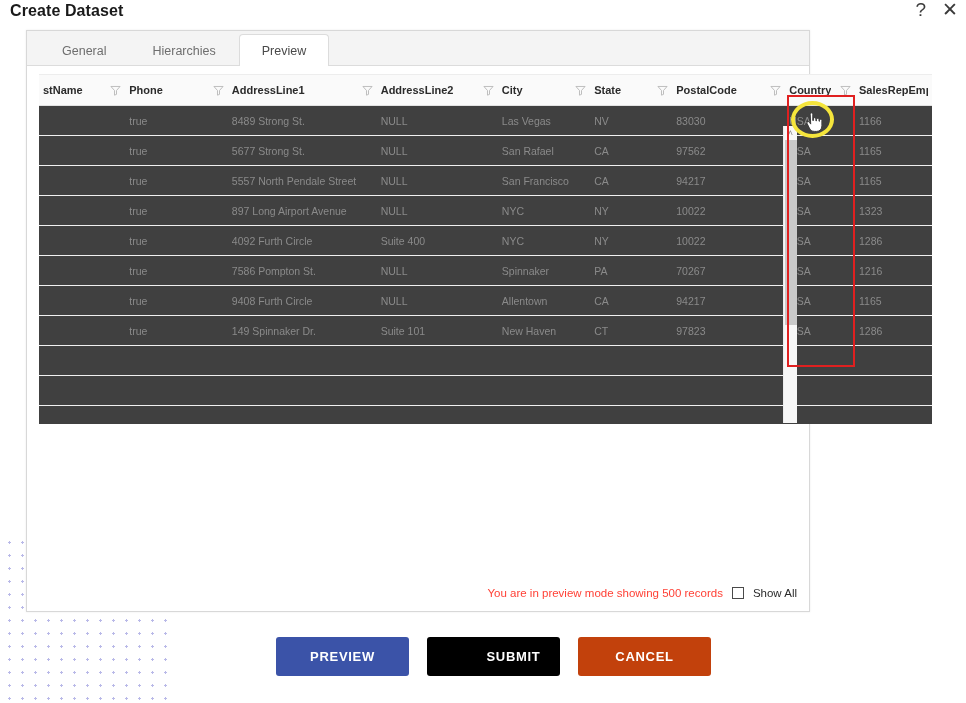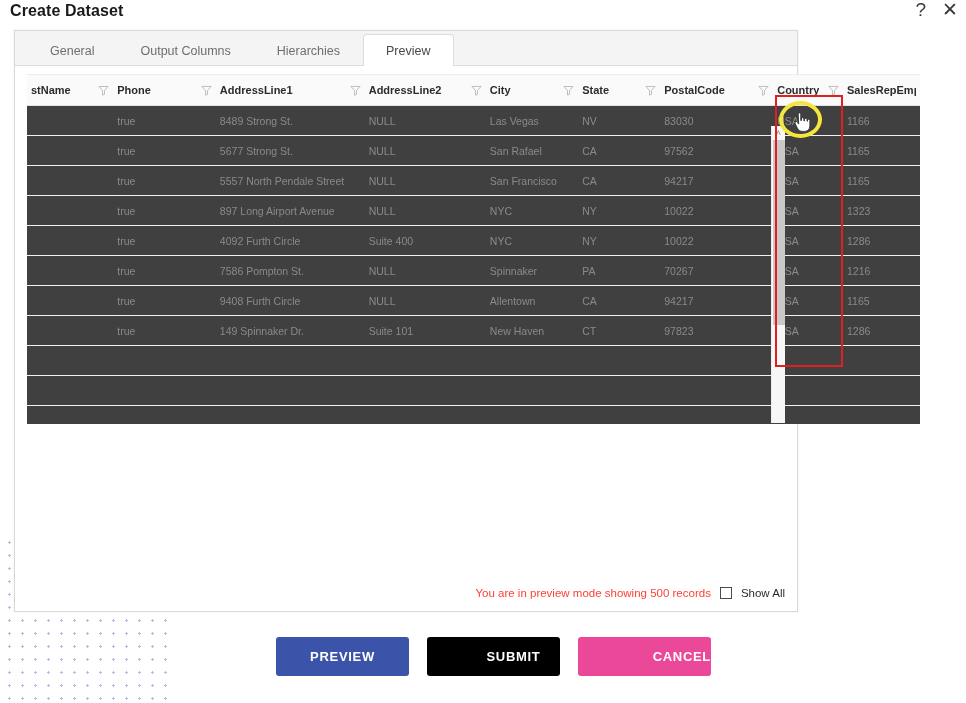--- a/index.html
+++ b/index.html
@@ -67,21 +67,21 @@
     font-size: 19px;
     color: #3a3a3a;
     line-height: 1;
     cursor: pointer;
     font-family: "Liberation Sans", sans-serif;
   }
 
   
   .panel {
     position: absolute;
-    left: 14px; top: 30px;
+    left: 26px; top: 30px;
     width: 784px; height: 582px;
     background: #ffffff;
     border: 1px solid #d8d8d8;
     box-shadow: 0 0 2px rgba(0,0,0,0.08);
     z-index: 5;
   }
 
   
   .tabstrip {
     position: relative;
@@ -274,44 +274,41 @@
     border-radius: 3px;
     font-size: 13px;
     font-weight: bold;
     letter-spacing: 0.7px;
     color: #ffffff;
     cursor: pointer;
     font-family: "Liberation Sans", sans-serif;
   }
   .btn-preview { background: #3b53a8; }
   .btn-submit  { background: #000000; padding-left: 40px; }
-  .btn-cancel  { background: #ec4899; text-align: right; }
+  .btn-cancel  { background: #c2410c; }
 </style>
 </head>
 <body>
 
 <div class="dots-bg"></div>
 <div class="white-plate"></div>
 <div class="white-plate-b"></div>
 
 <div class="win-title">Create Dataset</div>
 
 <div class="win-controls">
   <span class="win-ctl">?</span>
   <span class="win-ctl">✕</span>
 </div>
 
 <div class="panel">
 
   <div class="tabstrip">
     <div class="tab">
       <span>General</span>
-    </div>
-    <div class="tab">
-      <span>Output Columns</span>
     </div>
     <div class="tab">
       <span>Hierarchies</span>
     </div>
     <div class="tab active">
       <span>Preview</span>
     </div>
   </div>
 
   <div class="grid-wrap">

